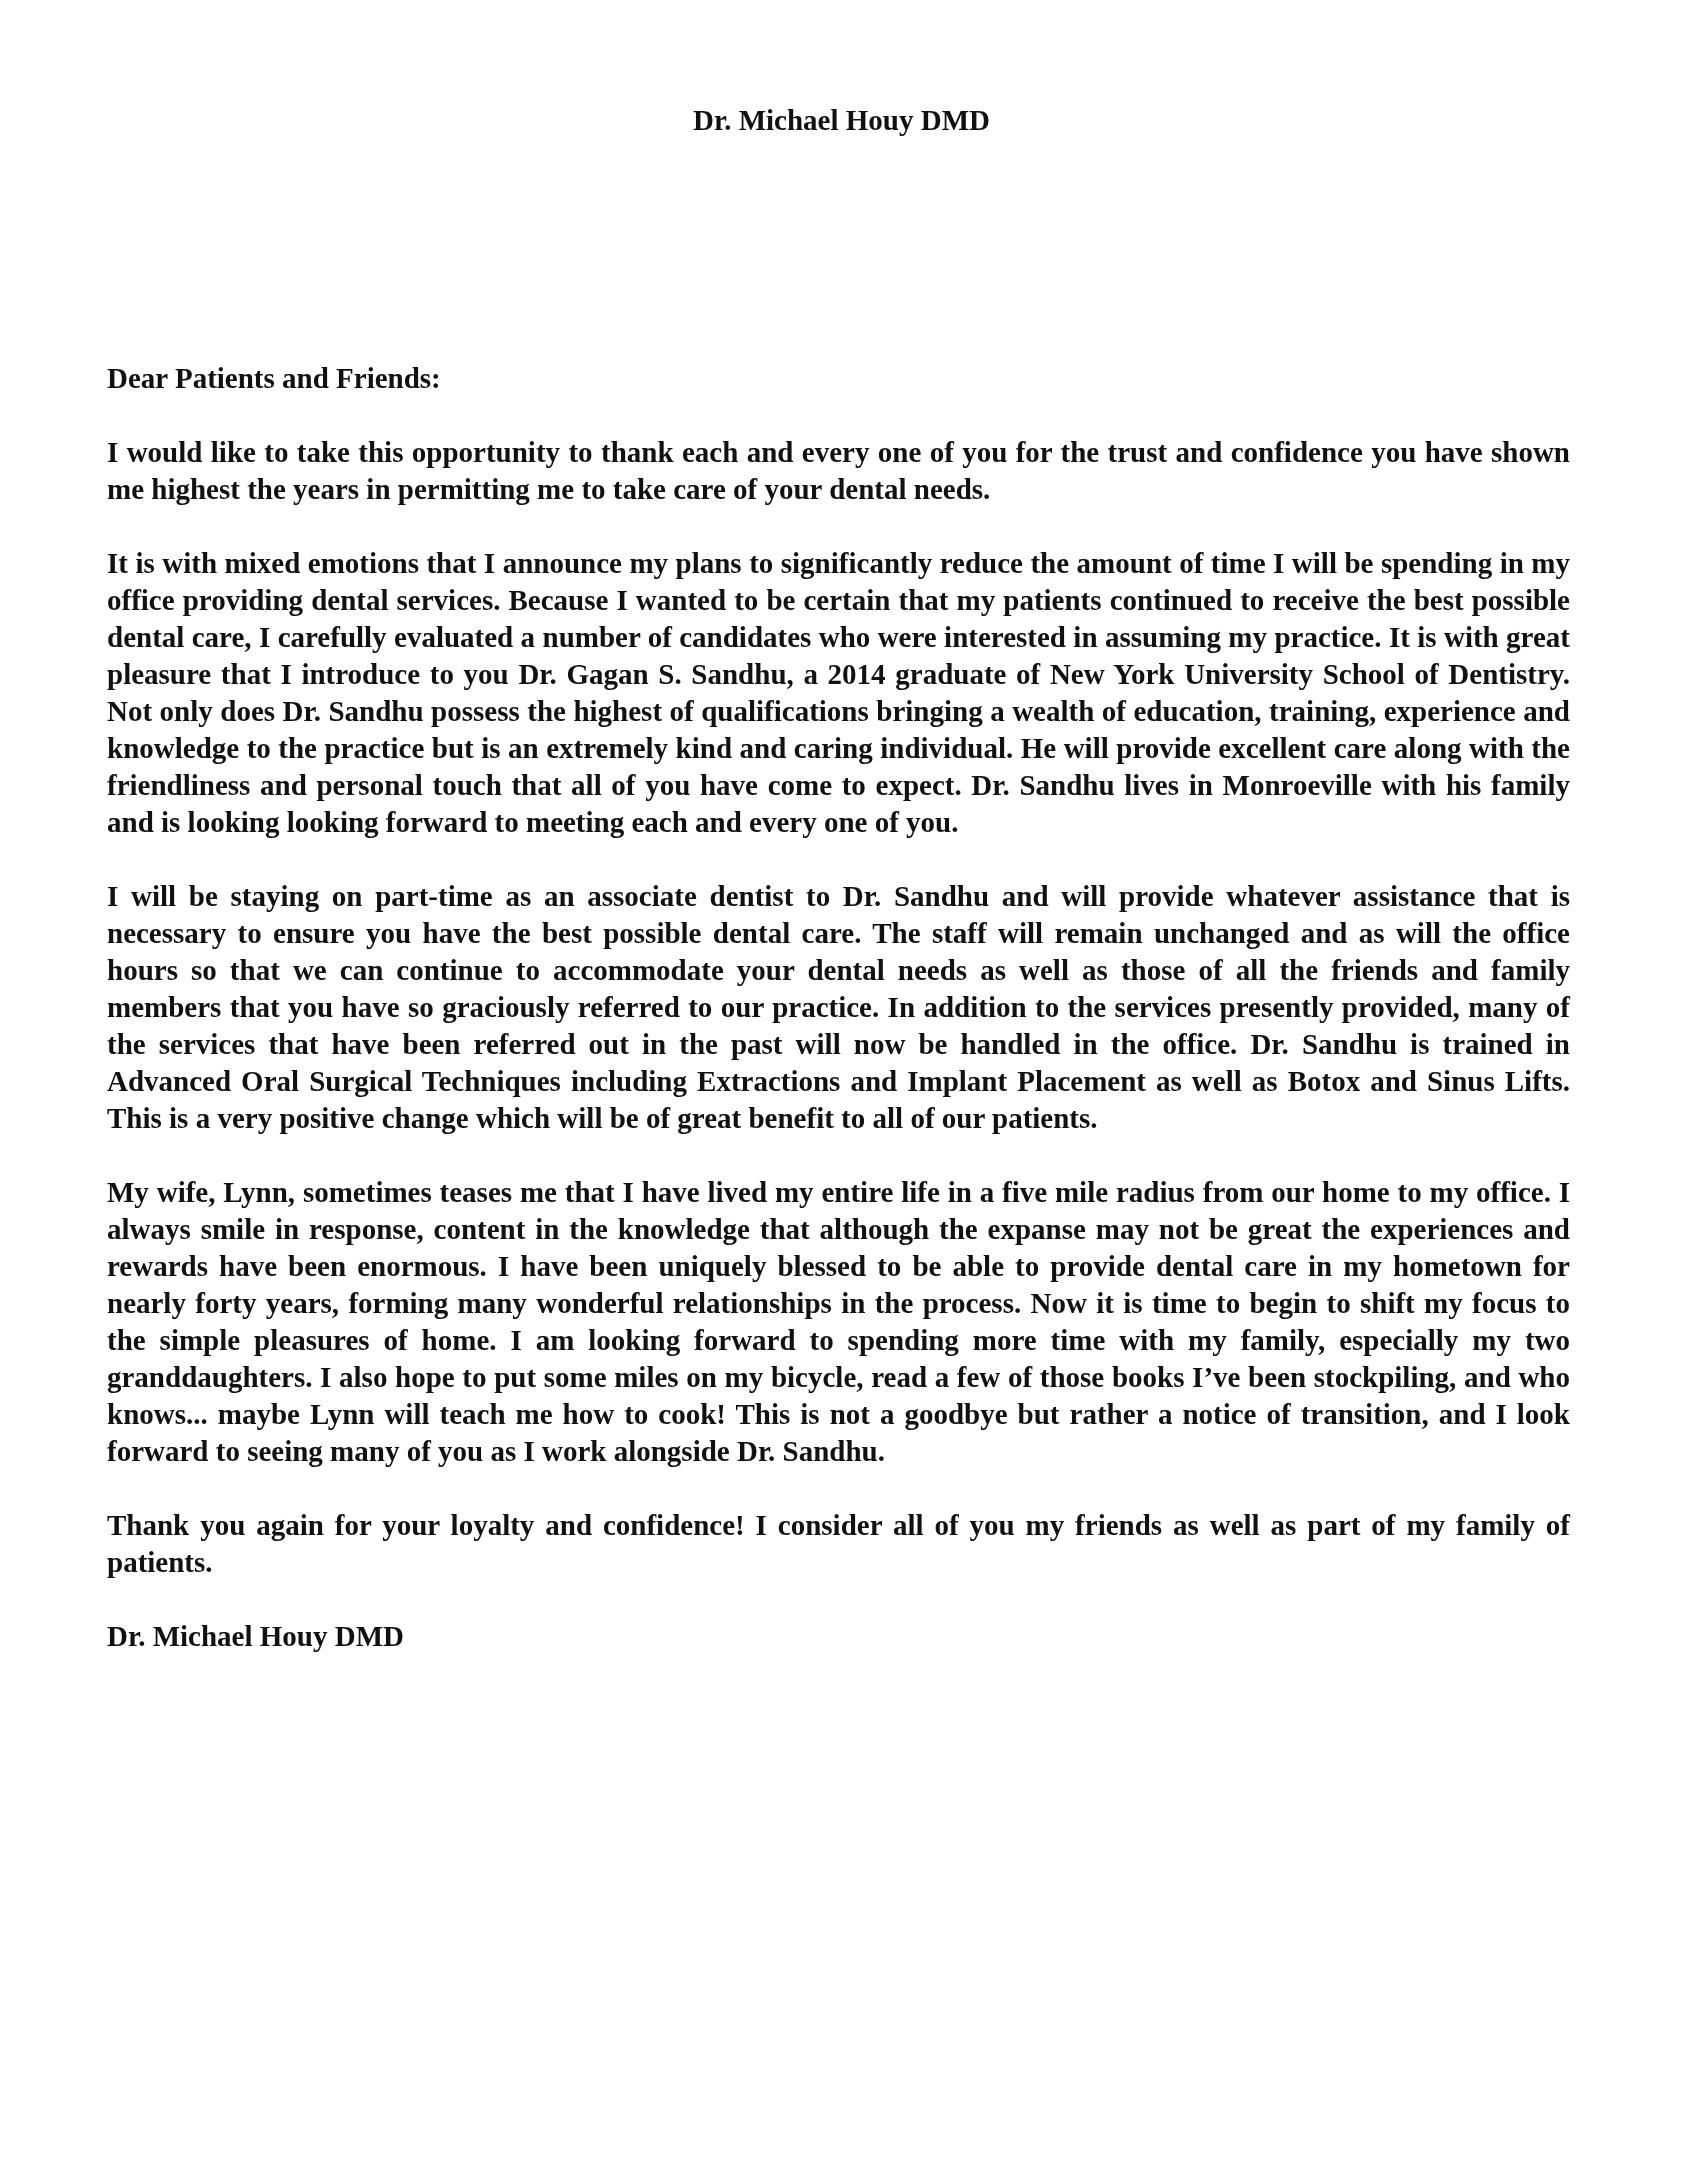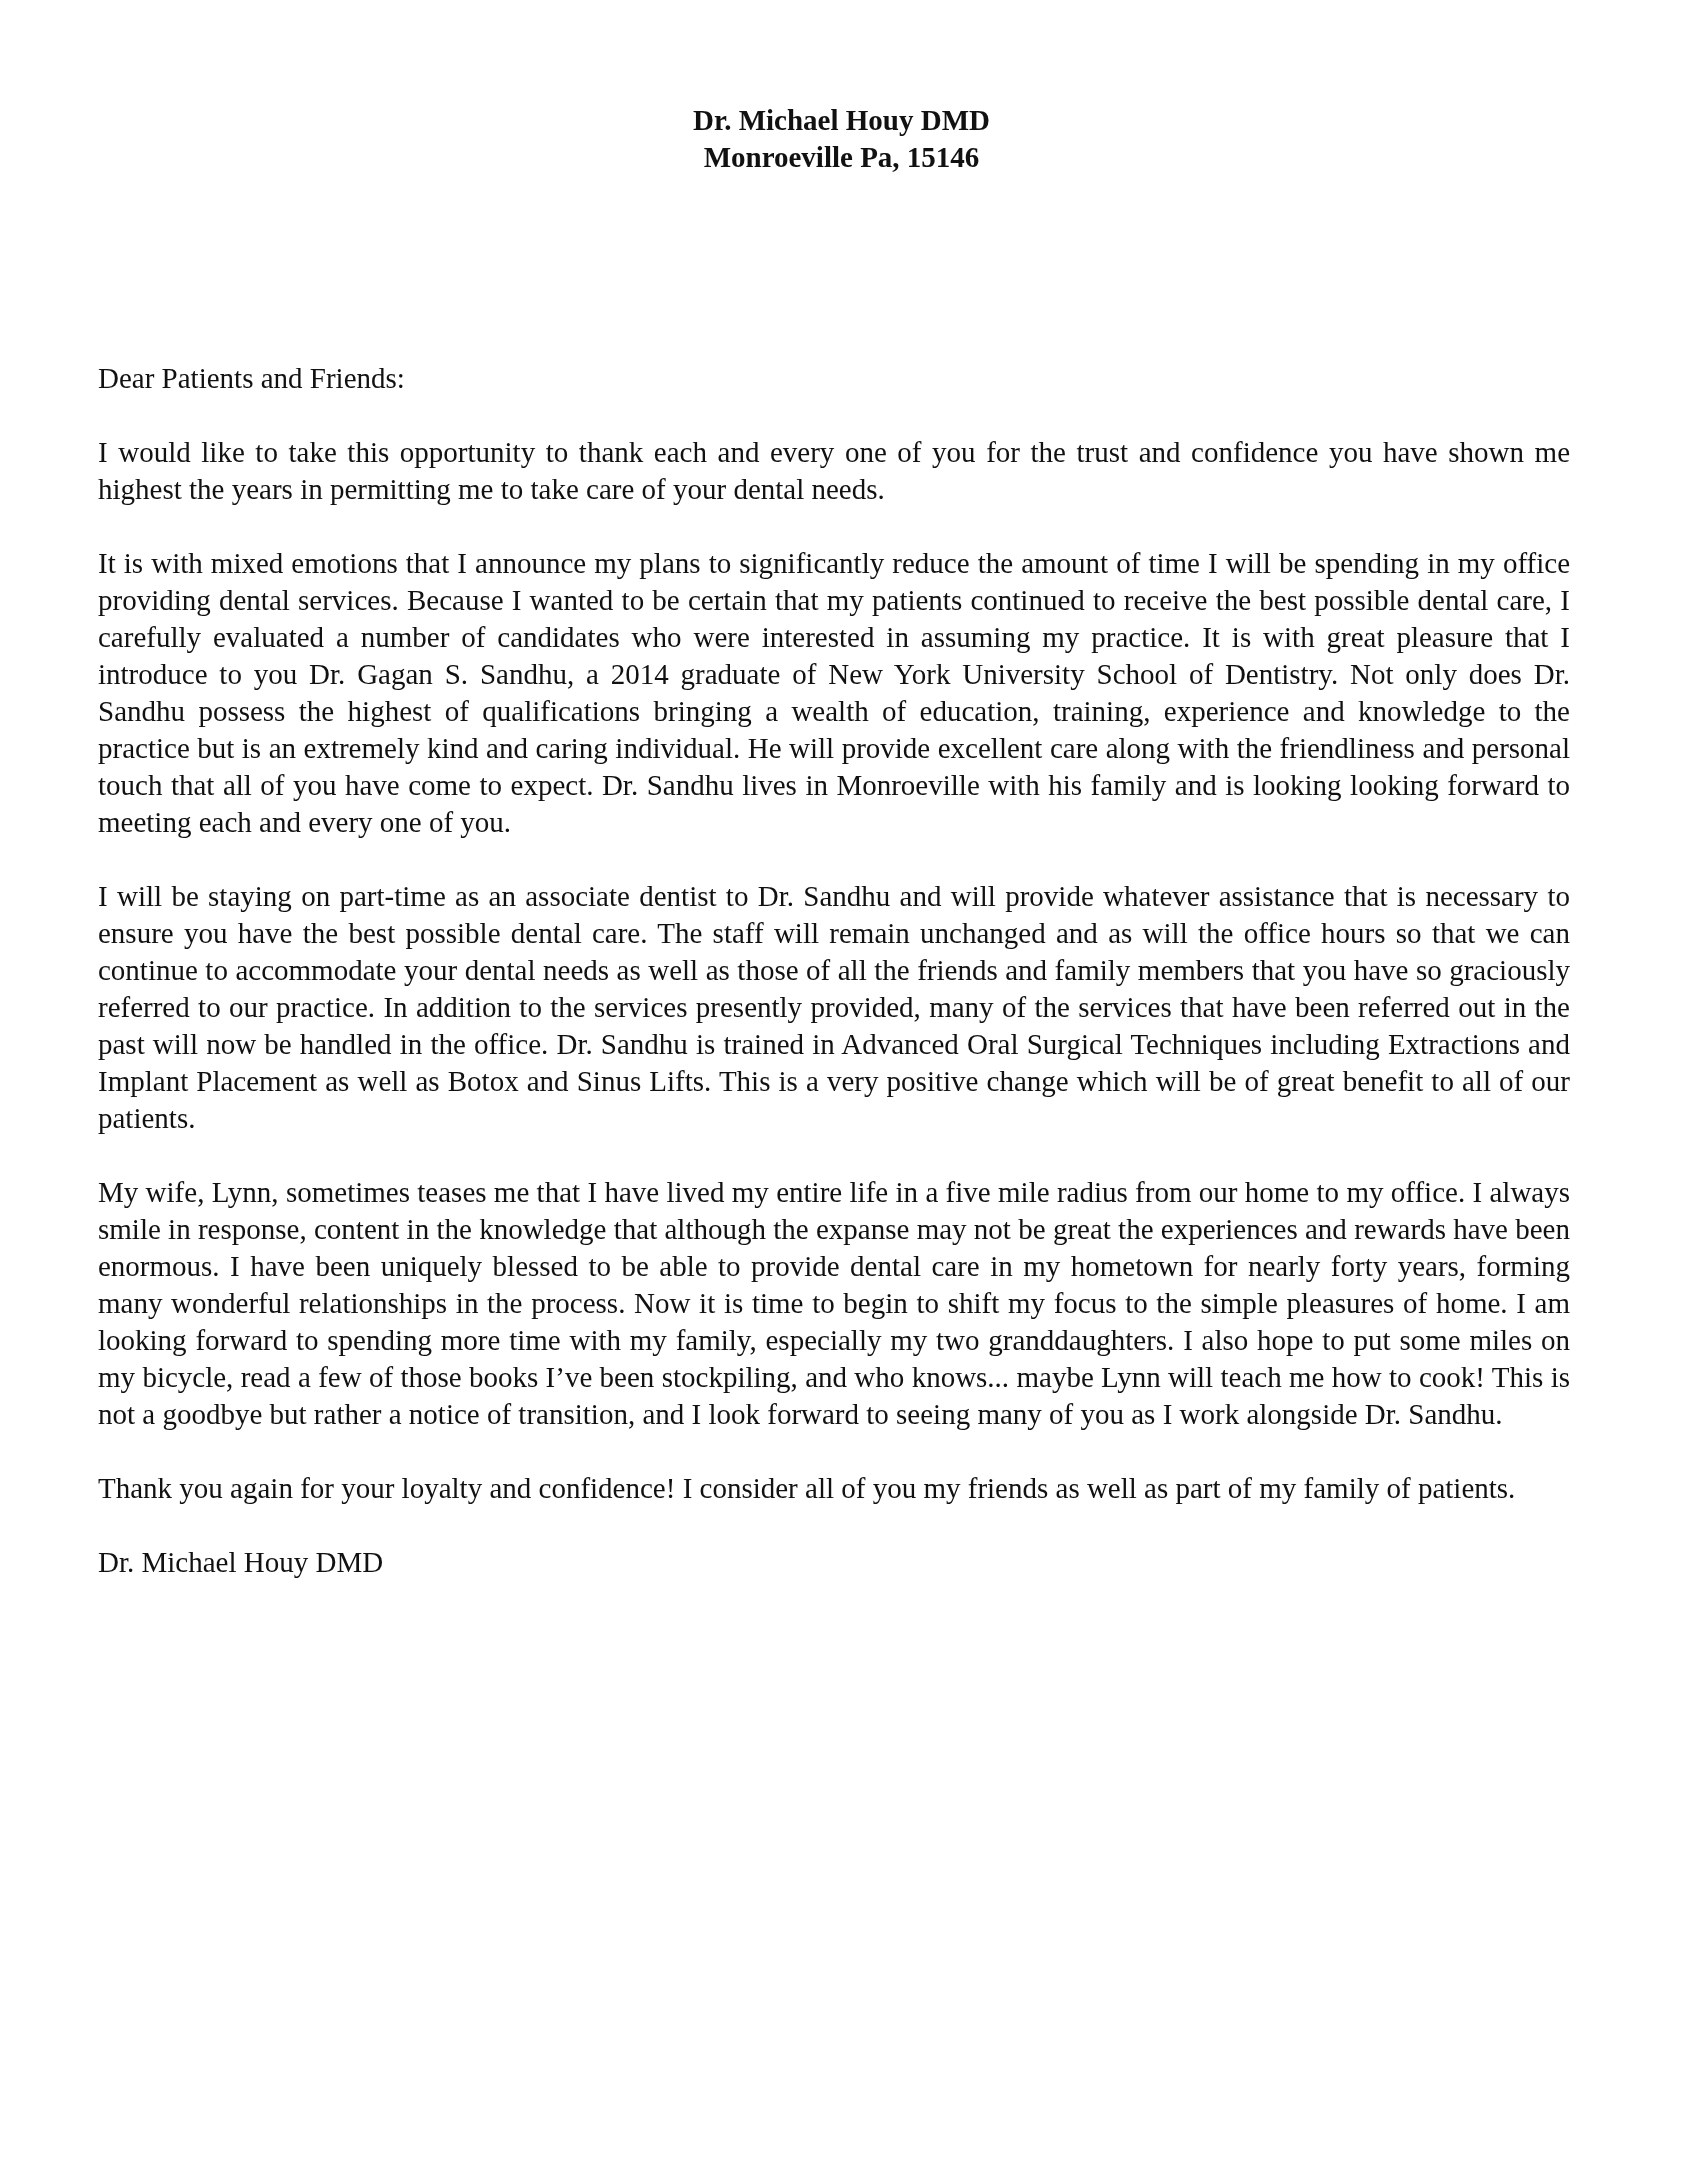--- a/index.html
+++ b/index.html
@@ -37,34 +37,34 @@
   .body {
     position: absolute;
     left: 98px;
     top: 360px;
     width: 1472px;
     font-size: 29px;
     line-height: 37px;
     text-align: justify;
   }
   .body p {
-    margin: 0 0 37px 0;
+    margin: 0 0 37px 9px;
+    font-weight: bold;
   }
   .salutation { margin-bottom: 37px !important; }
   .closing { margin-bottom: 74px !important; }
   .signature { margin: 0; }
 </style>
 </head>
 <body>
 
 <div class="page">
 
   <div class="letterhead">
     <div>Dr. Michael Houy DMD</div>
-    <div>Monroeville Pa, 15146</div>
   </div>
 
   <div class="body">
     <p class="salutation">Dear Patients and Friends:</p>
     <p>I would like to take this opportunity to thank each and every one of you for the trust and confidence you have shown me highest the years in permitting me to take care of your dental needs.</p>
     <p>It is with mixed emotions that I announce my plans to significantly reduce the amount of time I will be spending in my office providing dental services. Because I wanted to be certain that my patients continued to receive the best possible dental care, I carefully evaluated a number of candidates who were interested in assuming my practice.  It is with great pleasure that I introduce to you Dr. Gagan S. Sandhu, a 2014 graduate of New York University School of Dentistry. Not only does Dr. Sandhu possess the highest of qualifications bringing a wealth of education, training, experience and knowledge to the practice but is an extremely kind and caring individual. He will provide excellent care along with the friendliness and personal touch that all of you have come to expect.  Dr. Sandhu lives in Monroeville with his family and is looking looking forward to meeting each and every one of you.</p>
     <p>I will be staying on part-time as an associate dentist to Dr. Sandhu and will provide whatever assistance that is necessary to ensure you have the best possible dental care.  The staff will remain unchanged and as will the office hours so that we can continue to accommodate your dental needs as well as those of all the friends and family members that you have so graciously referred to our practice. In addition to the services presently provided, many of the services that have been referred out in the past will now be handled in the office. Dr. Sandhu is trained in Advanced Oral Surgical Techniques including Extractions and Implant Placement as well as Botox and Sinus Lifts. This is a very positive change which will be of great benefit to all of our patients.</p>
     <p>My wife, Lynn, sometimes teases me that I have lived my entire life in a five mile radius from our home to my office.  I always smile in response, content in the knowledge that although the expanse may not be great the experiences and rewards have been enormous.  I have been uniquely blessed to be able to provide dental care in my hometown for nearly forty years, forming many wonderful relationships in the process.  Now it is time to begin to shift my focus to the simple pleasures of home.   I am looking forward to spending more time with my family, especially my two granddaughters.  I also hope to put some miles on my bicycle, read a few of those books I’ve been stockpiling, and who knows... maybe Lynn will teach me how to cook!  This is not a goodbye but rather a notice of transition, and I look forward to seeing many of you as I work alongside Dr. Sandhu.</p>
     <p>Thank you again for your loyalty and confidence!  I consider all of you my friends as well as part of my family of patients.</p>
     <p class="signature">Dr. Michael Houy DMD</p>

